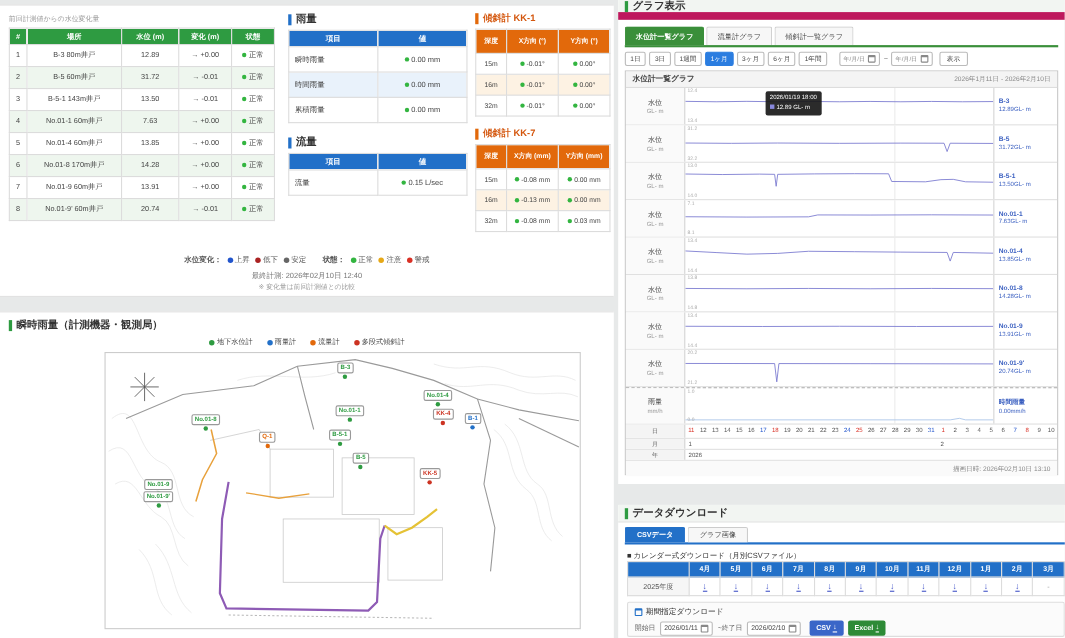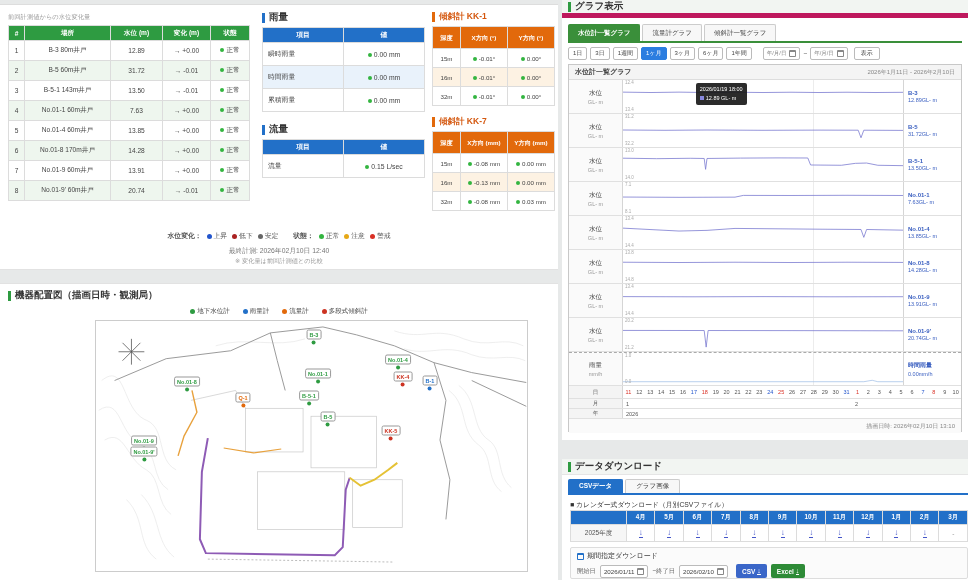--- a/index.html
+++ b/index.html
@@ -55,21 +55,21 @@
 #map-legend{position:absolute;top:23px;left:0;right:0;display:flex;justify-content:center;gap:13px;font-size:6.5px;color:#444}
 #map-box{position:absolute;left:95px;top:36px;width:433px;height:252px;border:1px solid #ccc;background:#fff}
 #site-plan{position:absolute;inset:0;width:100%;height:100%}
 #map-markers{position:absolute;inset:0}
 .marker{position:absolute;transform:translate(-50%,-50%);text-align:center;z-index:3}
 .marker-label{background:#fff;border:1px solid #999;border-radius:2px;font-size:5.5px;font-weight:bold;padding:0 2px;line-height:8px;white-space:nowrap}
 .marker-dot{width:4px;height:4px;border-radius:50%;margin:1px auto 0}
 
 
 #panel-graph{left:562px;top:0;width:406px;height:440px}
-#graph-title-row{position:absolute;top:0;left:0;right:0;height:18px;background:#f2f5f2;border-bottom:5px solid #be185d;display:flex;align-items:center;padding-left:6px}
+#graph-title-row{position:absolute;top:0;left:0;right:0;height:18px;background:#f2f5f2;border-bottom:7px solid #be185d;display:flex;align-items:center;padding-left:6px}
 .gtabs{position:absolute;top:24px;left:6px;right:6px;display:flex;border-bottom:2px solid #3a8f3a}
 .gtab{height:17px;padding:0 9px;font-size:6.5px;display:flex;align-items:center;border:1px solid #ccc;border-bottom:none;background:#f7f7f7;color:#444;margin-right:2px;border-radius:2px 2px 0 0;cursor:pointer}
 .gtab.active{background:#3a8f3a;border-color:#3a8f3a;color:#fff;font-weight:bold}
 #graph-controls{position:absolute;top:47px;left:6px;right:6px;display:flex;align-items:center;gap:3px}
 .pbtn{height:13px;padding:0 4px;font-size:6px;border:1px solid #bbb;background:#fff;border-radius:2px;color:#444;display:flex;align-items:center;cursor:pointer}
 .pbtn.active{background:#2b7de0;border-color:#2b7de0;color:#fff}
 .date-input{height:13px;border:1px solid #bbb;border-radius:2px;background:#fff;display:flex;align-items:center;gap:3px;padding:0 3px;font-size:5.5px;color:#888}
 .first-date{margin-left:8px}
 .tilde{font-size:6.5px;color:#666}
 .show-btn{height:13px;padding:0 6px;font-size:6px;border:1px solid #bbb;background:#fff;border-radius:2px;margin-left:3px;display:flex;align-items:center;cursor:pointer}
@@ -345,21 +345,21 @@
       <span><span class="dot d-warn"></span><span>注意</span></span>
       <span><span class="dot d-alert"></span><span>警戒</span></span>
     </div>
     <div id="last-measured">最終計測: 2026年02月10日 12:40</div>
     <div id="measure-note">※ 変化量は前回計測値との比較</div>
   </section>
 
   <section class="panel" id="panel-map">
     <div class="sec-title" id="map-title-row">
       <span class="bar"></span>
-      <h2>機器配置図（描画日時・観測局）</h2>
+      <h2>瞬時雨量（計測機器・観測局）</h2>
     </div>
     <div id="map-legend">
         <span><span class="dot" style="background:#2e9b41"></span><span>地下水位計</span></span>
         <span><span class="dot" style="background:#2270c8"></span><span>雨量計</span></span>
         <span><span class="dot" style="background:#e2690b"></span><span>流量計</span></span>
         <span><span class="dot" style="background:#cc3322"></span><span>多段式傾斜計</span></span>
       </div>
     <div id="map-box">
       <svg id="site-plan" viewBox="0 0 433 252">
         <g stroke="#e2e2e2" fill="none" stroke-width="0.6">

